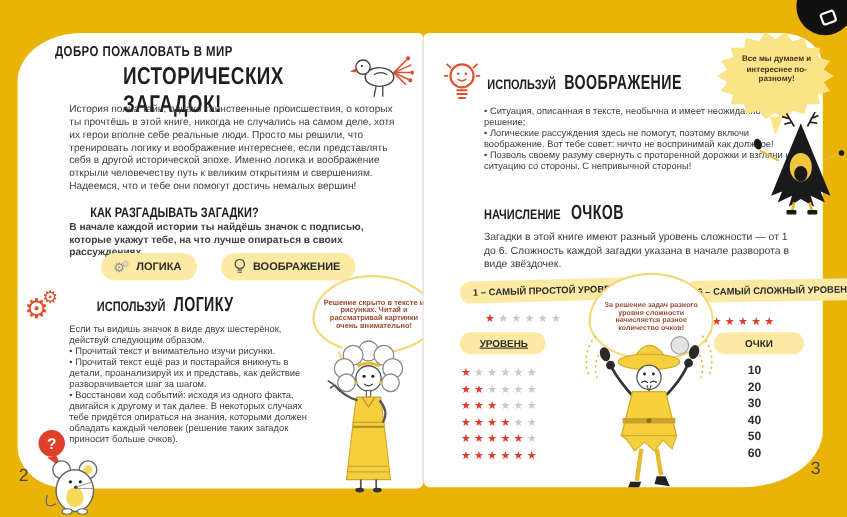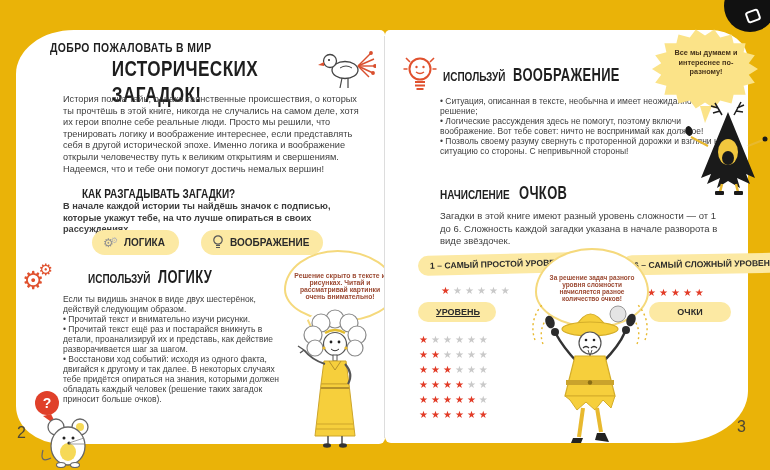--- a/index.html
+++ b/index.html
@@ -198,20 +198,28 @@
     <div class="abs pill" style="left:264px;top:272px;width:50px;text-align:center;">ОЧКИ</div>
 
     <div class="abs" style="left:34px;top:300px;">
         <div class="star-row"><span class="st red">★</span><span class="st gray">★</span><span class="st gray">★</span><span class="st gray">★</span><span class="st gray">★</span><span class="st gray">★</span></div>
         <div class="star-row"><span class="st red">★</span><span class="st red">★</span><span class="st gray">★</span><span class="st gray">★</span><span class="st gray">★</span><span class="st gray">★</span></div>
         <div class="star-row"><span class="st red">★</span><span class="st red">★</span><span class="st red">★</span><span class="st gray">★</span><span class="st gray">★</span><span class="st gray">★</span></div>
         <div class="star-row"><span class="st red">★</span><span class="st red">★</span><span class="st red">★</span><span class="st red">★</span><span class="st gray">★</span><span class="st gray">★</span></div>
         <div class="star-row"><span class="st red">★</span><span class="st red">★</span><span class="st red">★</span><span class="st red">★</span><span class="st red">★</span><span class="st gray">★</span></div>
         <div class="star-row"><span class="st red">★</span><span class="st red">★</span><span class="st red">★</span><span class="st red">★</span><span class="st red">★</span><span class="st red">★</span></div>
       </div>
+    <div class="abs" style="left:278px;top:300px;width:46px;">
+        <div class="pt">10</div>
+        <div class="pt">20</div>
+        <div class="pt">30</div>
+        <div class="pt">40</div>
+        <div class="pt">50</div>
+        <div class="pt">60</div>
+      </div>
 
     <svg class="abs" style="left:140px;top:262px;" width="130" height="155" viewBox="0 0 130 155">
       <g stroke="#e8b92f" stroke-width="1.4" fill="none" stroke-dasharray="2,3">
         <path d="M18,52 a26,26 0 0 1 6,-28"></path>
           <path d="M10,48 a34,34 0 0 1 8,-36"></path>
         <path d="M112,52 a26,26 0 0 0 -6,-28"></path>
           <path d="M120,48 a34,34 0 0 0 -8,-36"></path>
       </g>
       <path d="M52,70 Q38,55 31,42" stroke="#333" stroke-width="2.5" fill="none"></path>
       <circle cx="30" cy="40" r="4" fill="#2b2b2b"></circle>

